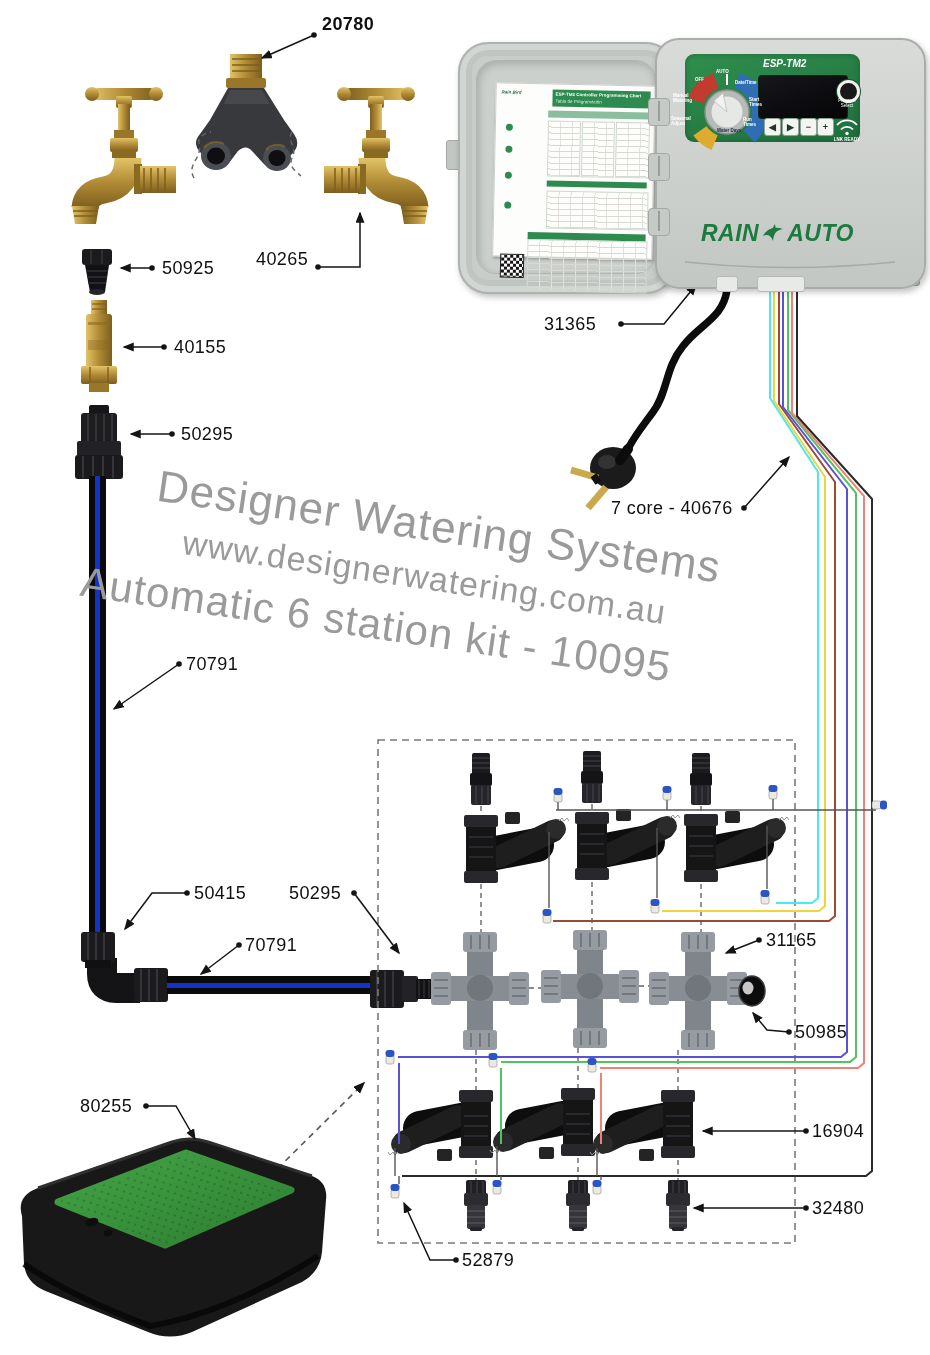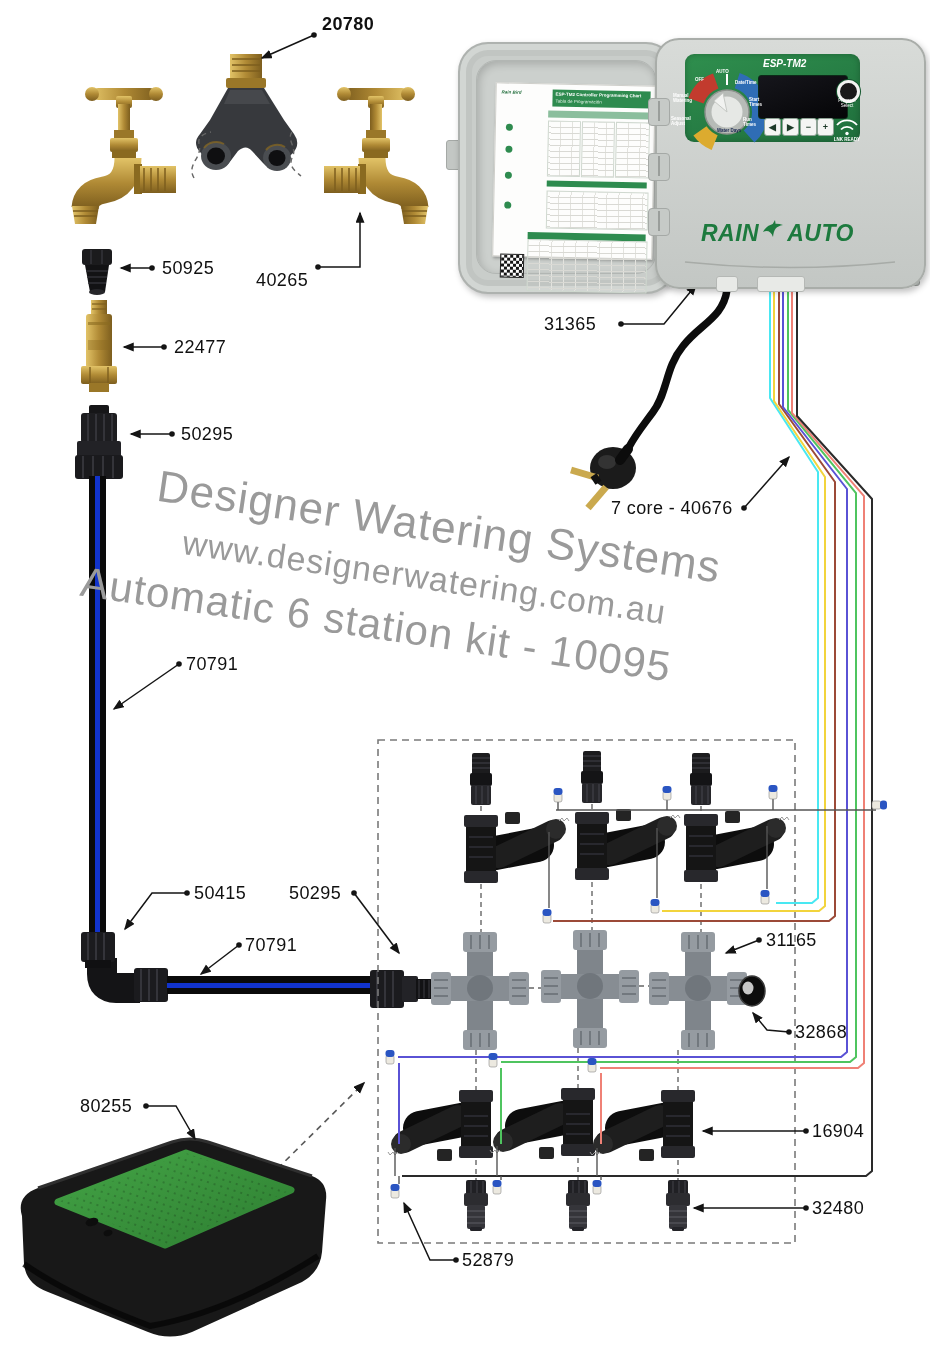--- a/index.html
+++ b/index.html
@@ -44,21 +44,21 @@
   .lcd{position:absolute;left:101px;top:35px;width:88px;height:42px;border-radius:3px;
         background:linear-gradient(160deg,#16161c,#050507);border:1px solid #0c2b18;}
   .btn{position:absolute;width:15px;height:16px;top:78px;background:#f4f5f3;border:1px solid #8fa396;
         border-radius:3px;font-size:9px;font-weight:bold;color:#1d3a28;text-align:center;line-height:16px;}
   .ring-btn{position:absolute;left:180px;top:40px;width:17px;height:17px;border-radius:50%;
         background:#191919;border:3px solid #f2f3f1;box-shadow:0 0 0 1px #14562e;}
   .dlbl{position:absolute;color:#fff;font-weight:bold;font-size:9px;transform:scale(.5);
         transform-origin:0 0;line-height:1.1;}
   .grommet{position:absolute;height:14px;background:#e8eae7;border:1px solid #b5b8b5;border-radius:3px;z-index:3;}
   .tab{position:absolute;background:#c3c7c4;border:1.5px solid #a5a9a6;border-radius:3px;z-index:2;}
-  .logo{position:absolute;left:44px;top:180px;display:flex;align-items:flex-start;gap:2px;
+  .logo{position:absolute;left:44px;top:180px;display:flex;align-items:center;gap:2px;
         font-size:23px;font-style:italic;font-weight:bold;color:#1d7a3e;letter-spacing:.5px;}
 </style>
 </head>
 <body>
 
 <div id="stage">
 
 <svg id="parts-svg" width="930" height="1355" viewBox="0 0 930 1355">
   <defs>
     <marker id="ah" markerWidth="9" markerHeight="8" refX="6.5" refY="3" orient="auto">
@@ -527,29 +527,29 @@
       <path d="M9,7 L13,0 L14,7 Z" fill="#1d7a3e"></path>
     </svg>
     <span>AUTO</span>
   </div>
 </div>
 <div class="grommet" style="left:716px;top:276px;width:20px;"></div>
 <div class="grommet" style="left:757px;top:276px;width:46px;"></div>
 
 <div class="plabel" style="left:322px;top:14px;font-weight:bold;">20780</div>
 <div class="plabel" style="left:162px;top:258px;">50925</div>
-<div class="plabel" style="left:256px;top:270px;">40265</div>
-<div class="plabel" style="left:174px;top:337px;">22477</div>
+<div class="plabel" style="left:256px;top:249px;">40265</div>
+<div class="plabel" style="left:174px;top:337px;">40155</div>
 <div class="plabel" style="left:181px;top:424px;">50295</div>
 <div class="plabel" style="left:544px;top:314px;">31365</div>
 <div class="plabel" style="left:611px;top:498px;">7 core - 40676</div>
 <div class="plabel" style="left:186px;top:654px;">70791</div>
 <div class="plabel" style="left:194px;top:883px;text-align:center;">50415</div>
 <div class="plabel" style="left:289px;top:883px;">50295</div>
 <div class="plabel" style="left:245px;top:935px;">70791</div>
 <div class="plabel" style="left:766px;top:930px;">31165</div>
-<div class="plabel" style="left:795px;top:1022px;">32868</div>
+<div class="plabel" style="left:795px;top:1022px;">50985</div>
 <div class="plabel" style="left:812px;top:1121px;">16904</div>
 <div class="plabel" style="left:812px;top:1198px;">32480</div>
 <div class="plabel" style="left:462px;top:1250px;">52879</div>
 <div class="plabel" style="left:80px;top:1096px;text-align:center;">80255</div>
 
 </div>
 
 </body></html>

